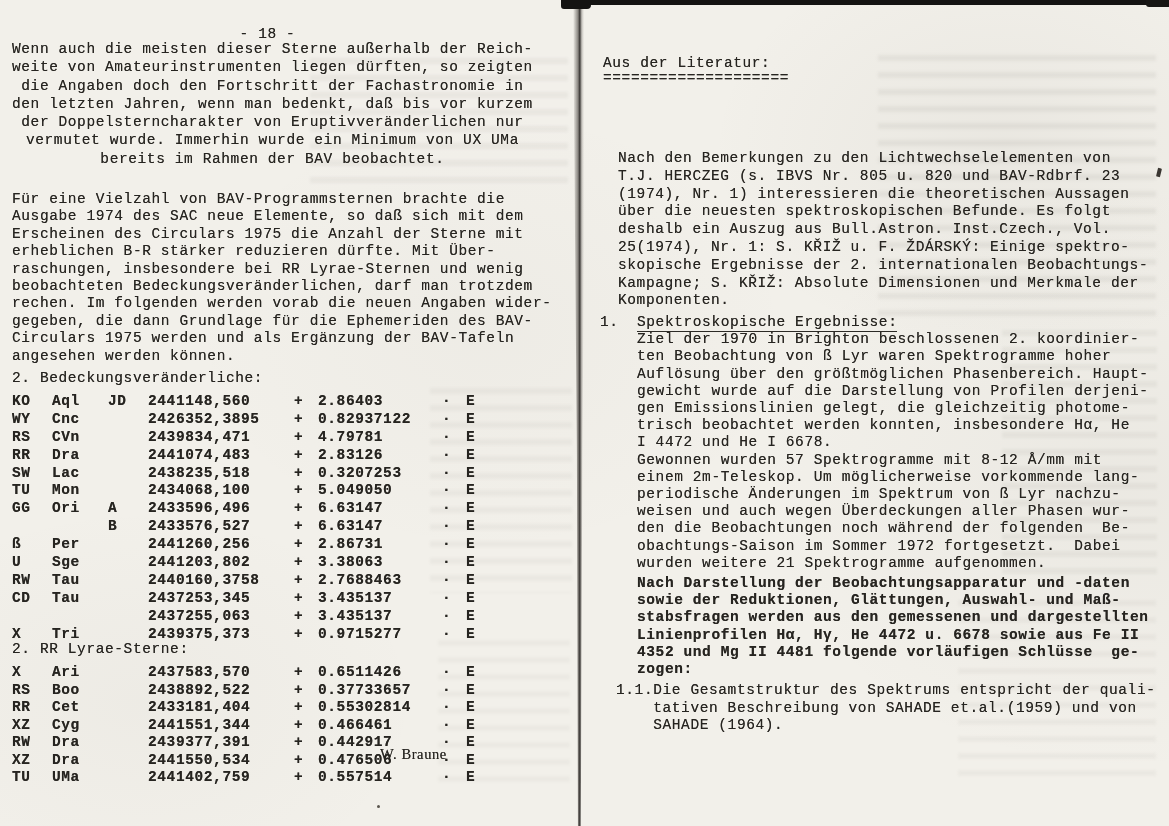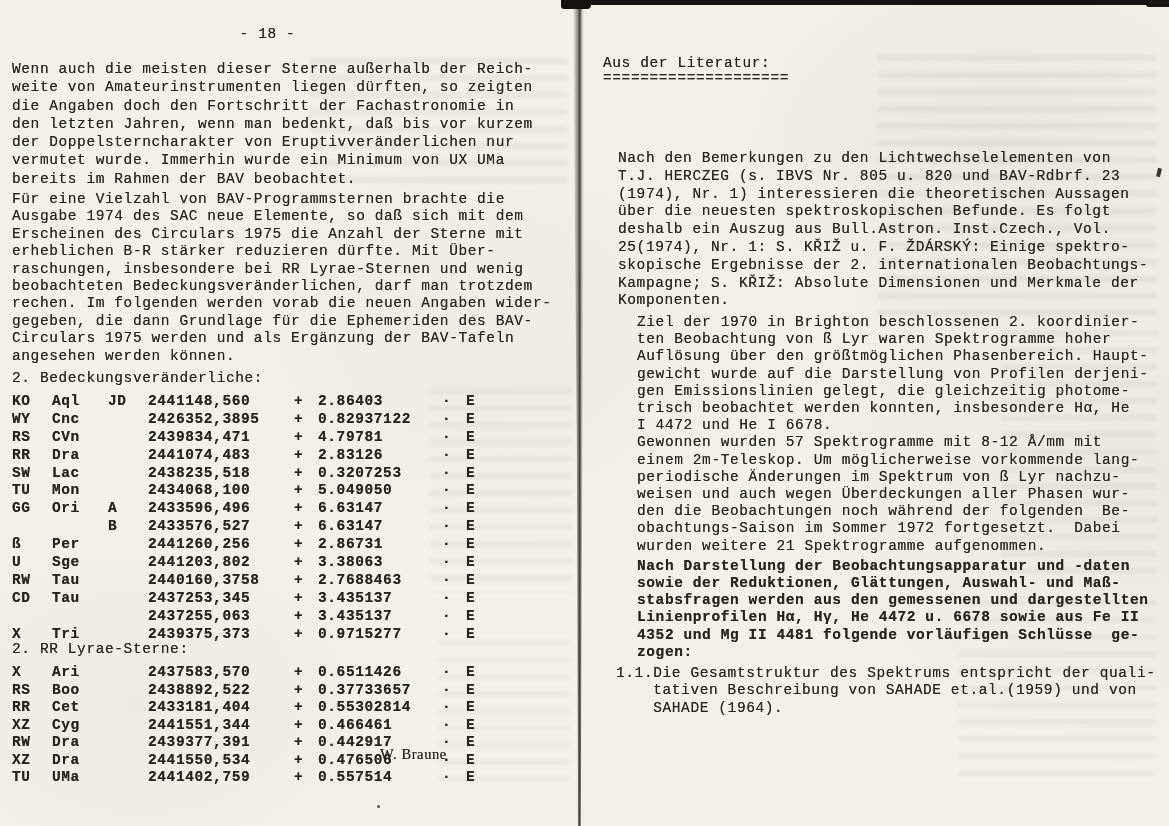--- a/index.html
+++ b/index.html
@@ -73,21 +73,21 @@
   <div class="abs ghost" style="left:430px;top:388px;width:142px;height:205px;opacity:.36;"></div>
   <div class="abs ghost" style="left:438px;top:640px;width:132px;height:145px;opacity:.3;"></div>
   <div class="abs ghost" style="left:878px;top:55px;width:278px;height:262px;opacity:.5;"></div>
   <div class="abs ghost" style="left:1002px;top:330px;width:155px;height:255px;opacity:.42;"></div>
   <div class="abs ghost" style="left:958px;top:600px;width:198px;height:185px;opacity:.32;"></div>
 
   <div class="page page-left">
 
     <div class="abs t pnum" style="top:26px;left:0;width:535px;">- 18 -</div>
 
-    <div class="abs t pre" style="left:12px;top:60px;line-height:18.3px;">Wenn auch die meisten dieser Sterne außerhalb der Reich-
+    <div class="abs t pre" style="left:12px;top:40px;line-height:18.3px;text-align:center;">Wenn auch die meisten dieser Sterne außerhalb der Reich-
 weite von Amateurinstrumenten liegen dürften, so zeigten
 die Angaben doch den Fortschritt der Fachastronomie in
 den letzten Jahren, wenn man bedenkt, daß bis vor kurzem
 der Doppelsterncharakter von Eruptivveränderlichen nur
 vermutet wurde. Immerhin wurde ein Minimum von UX UMa
 bereits im Rahmen der BAV beobachtet.</div>
 
     <div class="abs t pre" style="left:12px;top:191px;line-height:17.4px;">Für eine Vielzahl von BAV-Programmsternen brachte die
 Ausgabe 1974 des SAC neue Elemente, so daß sich mit dem
 Erscheinen des Circulars 1975 die Anzahl der Sterne mit
@@ -340,20 +340,21 @@
 T.J. HERCZEG (s. IBVS Nr. 805 u. 820 und BAV-Rdbrf. 23
 (1974), Nr. 1) interessieren die theoretischen Aussagen
 über die neuesten spektroskopischen Befunde. Es folgt
 deshalb ein Auszug aus Bull.Astron. Inst.Czech., Vol.
 25(1974), Nr. 1: S. KŘIŽ u. F. ŽDÁRSKÝ: Einige spektro-
 skopische Ergebnisse der 2. internationalen Beobachtungs-
 Kampagne; S. KŘIŽ: Absolute Dimensionen und Merkmale der
 Komponenten.</div>
 
     <div class="abs t" style="left:17px;top:314px;line-height:17.2px;">
+      <div><span class="num">1.</span><span class="ul">Spektroskopische Ergebnisse:</span></div>
       <div class="pre" style="margin-left:37px;">Ziel der 1970 in Brighton beschlossenen 2. koordinier-
 ten Beobachtung von ß Lyr waren Spektrogramme hoher
 Auflösung über den größtmöglichen Phasenbereich. Haupt-
 gewicht wurde auf die Darstellung von Profilen derjeni-
 gen Emissionslinien gelegt, die gleichzeitig photome-
 trisch beobachtet werden konnten, insbesondere Hα, He
 I 4472 und He I 6678.
 Gewonnen wurden 57 Spektrogramme mit 8-12 Å/mm mit
 einem 2m-Teleskop. Um möglicherweise vorkommende lang-
 periodische Änderungen im Spektrum von ß Lyr nachzu-

